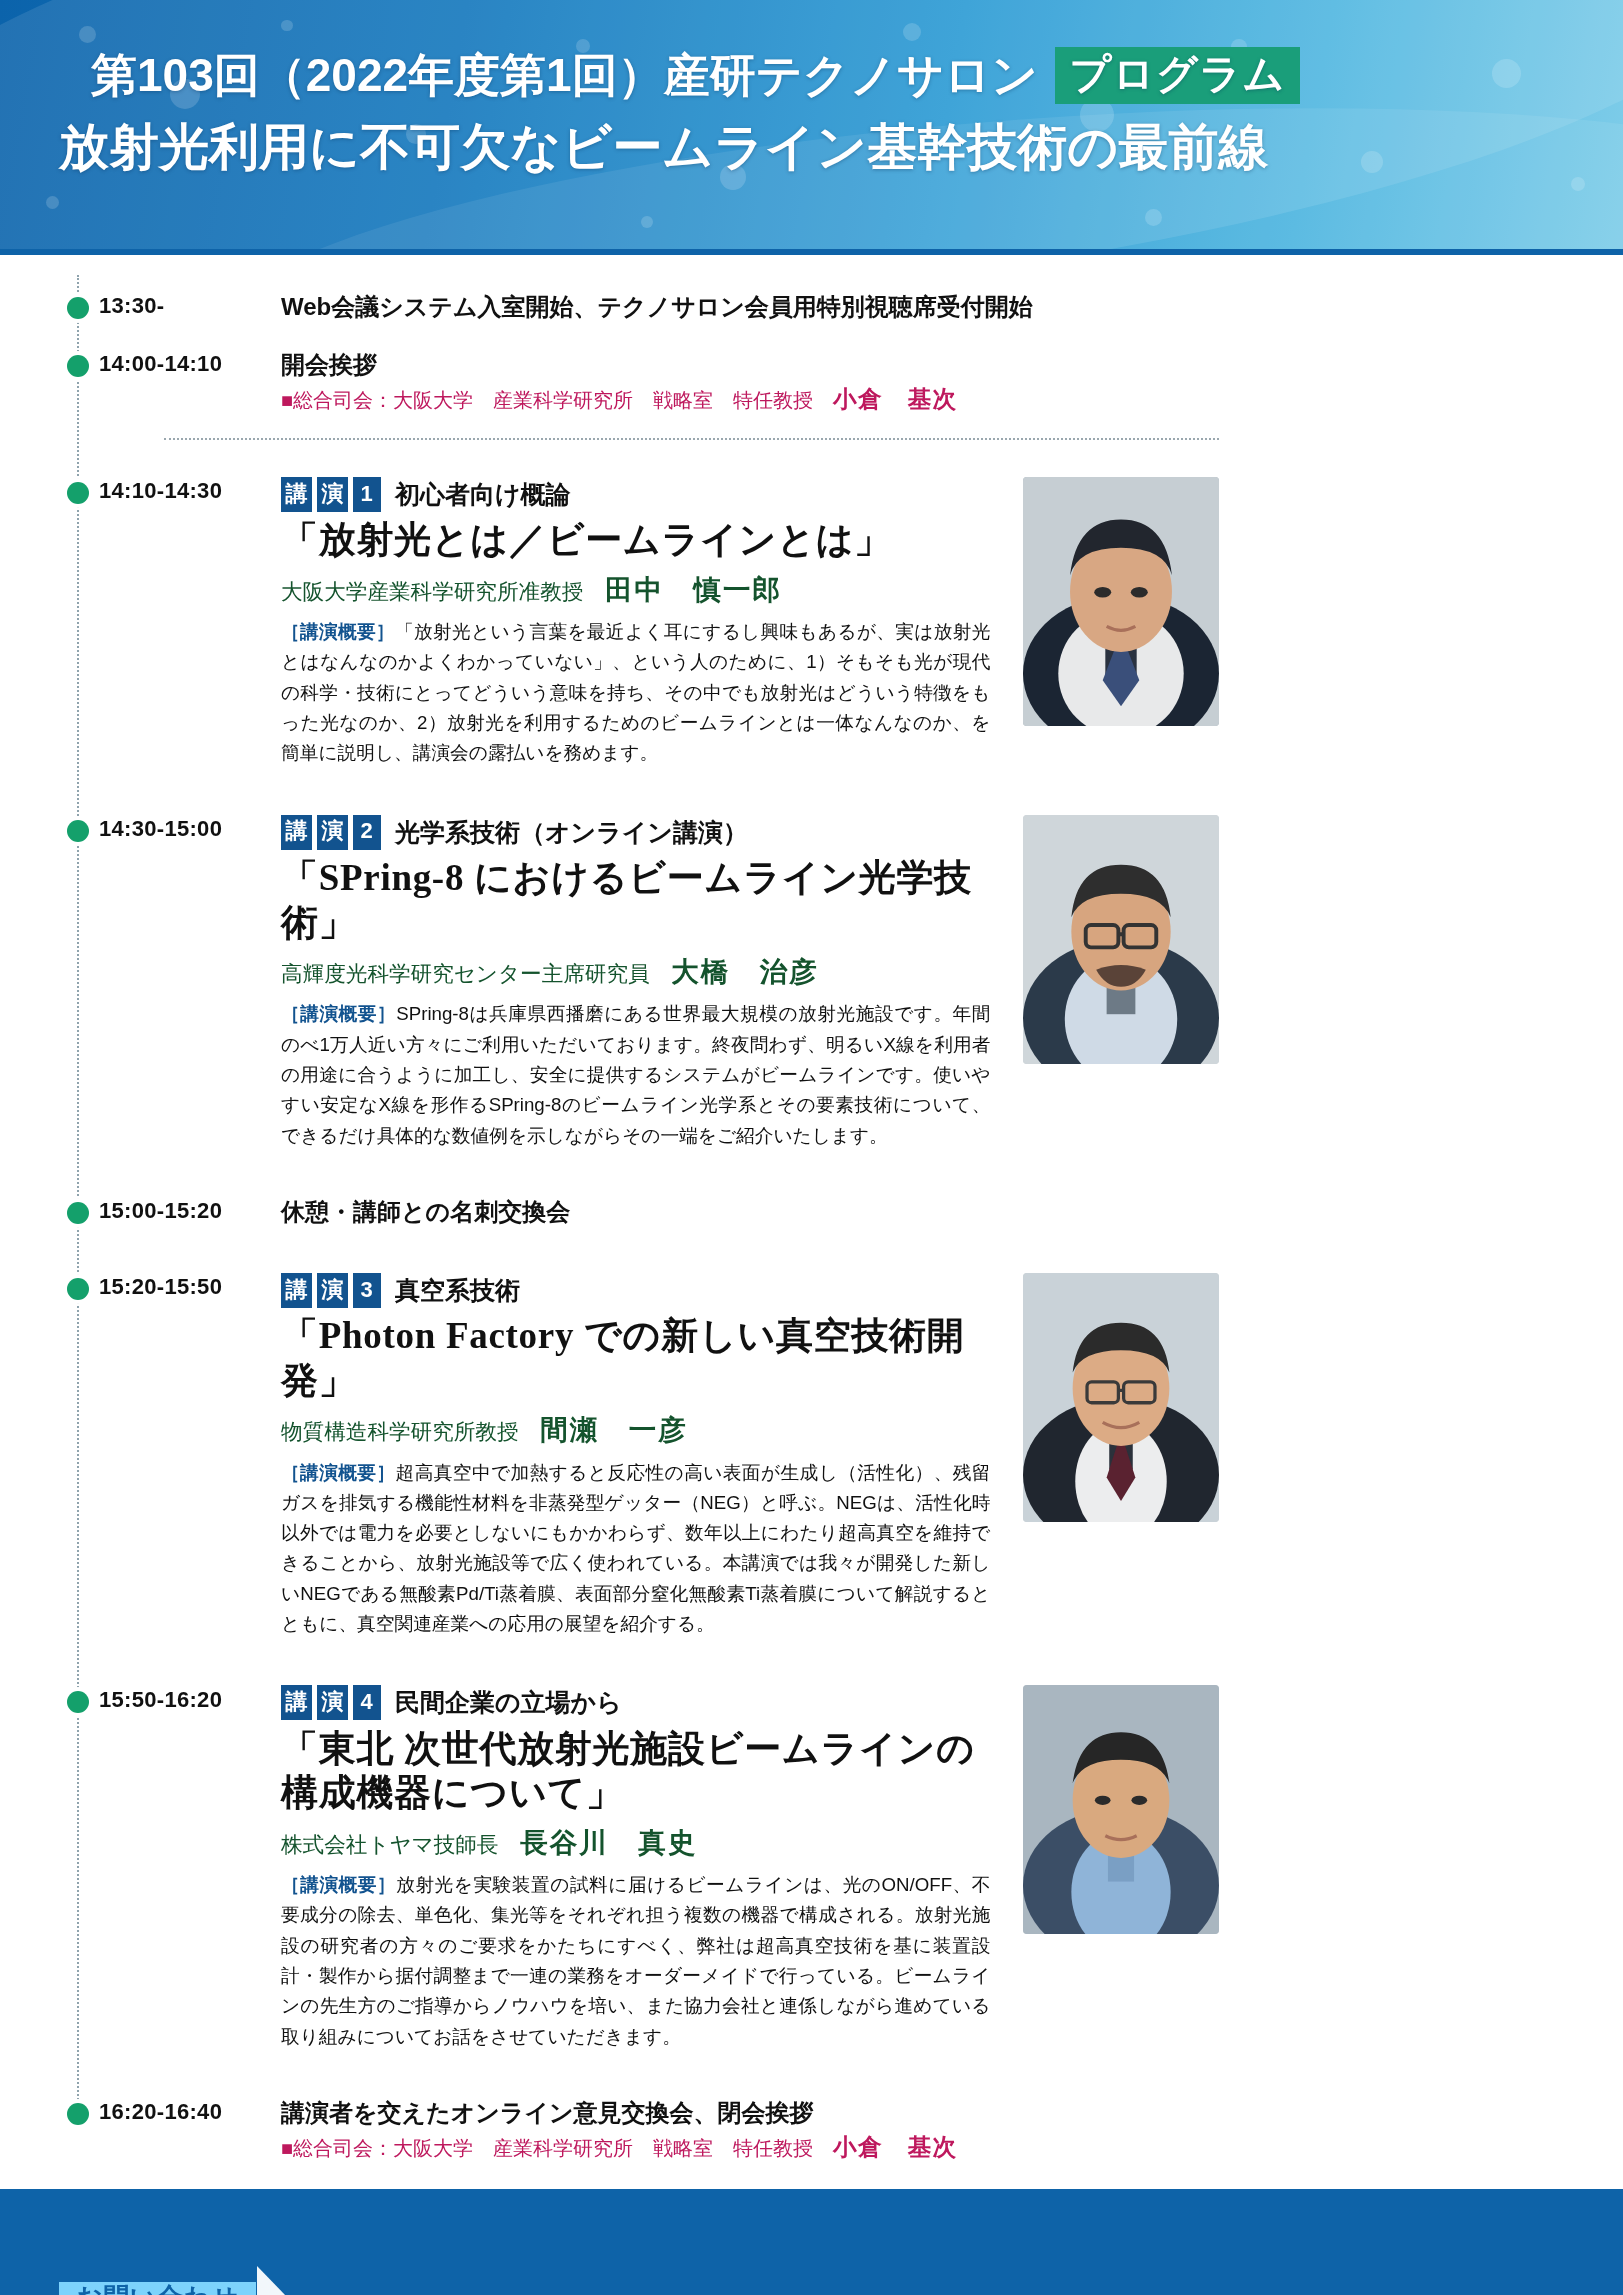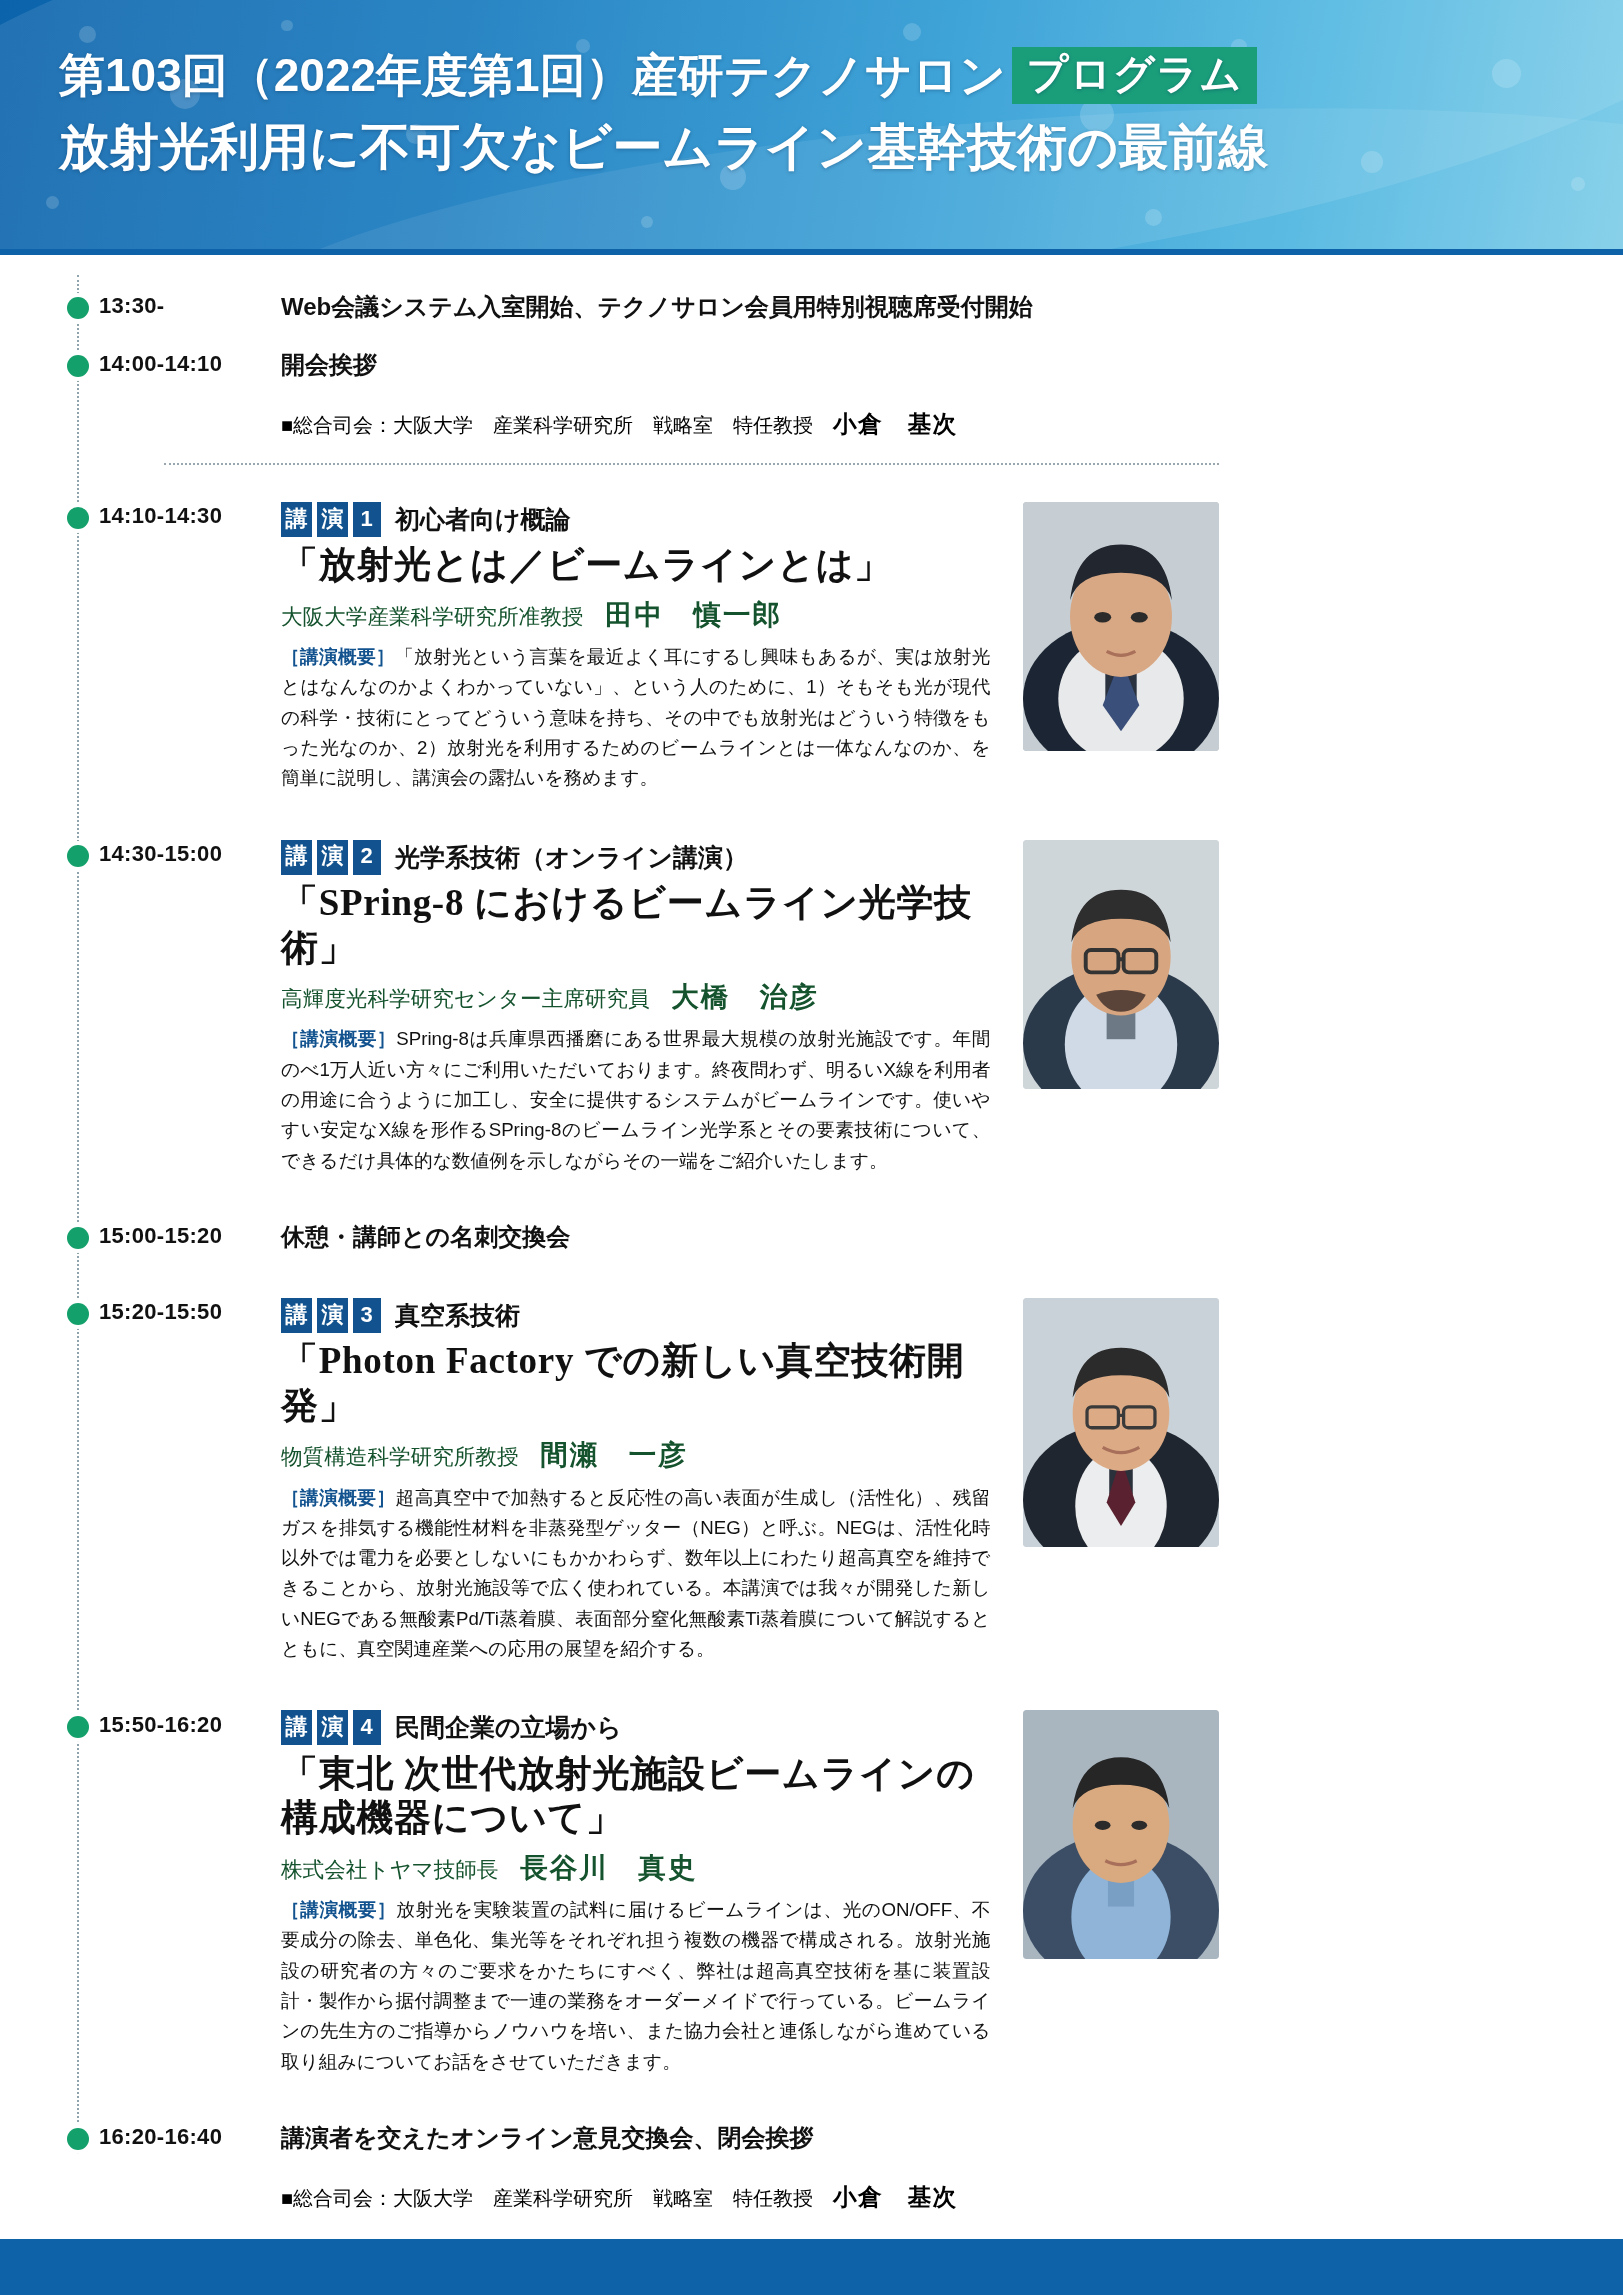--- a/index.html
+++ b/index.html
@@ -53,27 +53,28 @@
     background: rgba(255,255,255,0.08);
     transform: rotate(-4deg);
   }
   .header-inner {
     position: relative;
     padding: 47px 0 0 59px;
   }
   .title-line1 {
     display: flex;
     align-items: center;
-    gap: 6px;
+    gap: 17px;
     color: #ffffff;
     font-size: 46px;
     font-weight: bold;
     letter-spacing: 0px;
     text-shadow: 0 1.3px 3.9px rgba(0,40,80,0.35);
     line-height: 1;
+    margin-left: 32px;
   }
   .program-badge {
     display: inline-block;
     background: #1a9e7a;
     color: #ffffff;
     font-size: 41px;
     font-weight: bold;
     padding: 6.5px 14.4px 9.2px 14.4px;
     line-height: 1;
     letter-spacing: 1.3px;
@@ -146,23 +147,23 @@
     padding-right: 0;
   }
   .simple-title {
     font-size: 24px;
     font-weight: bold;
     color: #111111;
     line-height: 1.25;
     padding-top: 0;
   }
   .subline {
-    margin-top: 29px;
+    margin-top: 4px;
     font-size: 20px;
-    color: #000000;
+    color: #be185d;
     line-height: 1.3;
   }
   .subline .name {
     font-weight: bold;
     font-size: 23.6px;
     margin-left: 14.4px;
     letter-spacing: 1.3px;
   }
 
   .divider {

